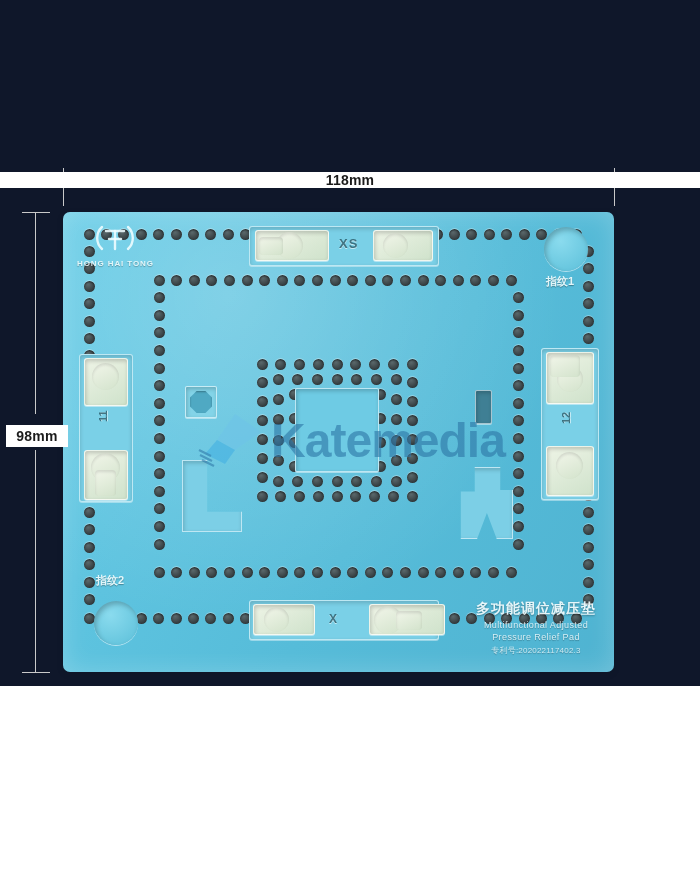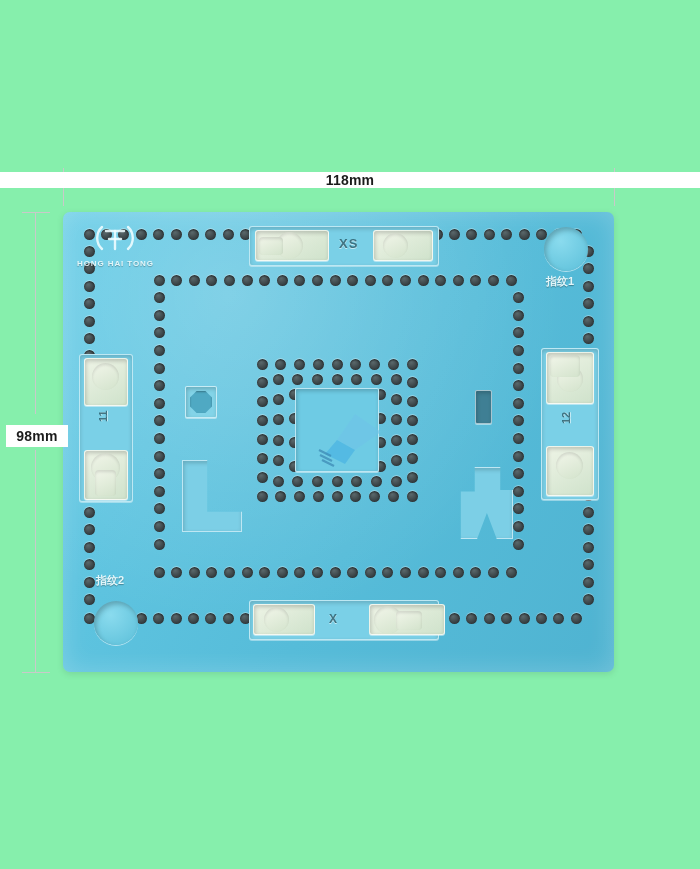--- a/index.html
+++ b/index.html
@@ -7,22 +7,22 @@
     margin: 0; padding: 0;
     width: 700px; height: 869px;
     background: #ffffff;
     font-family: "Liberation Sans", sans-serif;
     overflow: hidden;
   }
 
   #stage {
     position: relative;
     width: 700px;
-    height: 869px;
-    background: #86efac;
+    height: 686px;
+    background: #0f172a;
   }
 
   
   .dim-label {
     position: absolute;
     font-weight: bold;
     color: #1b1b1b;
     letter-spacing: .2px;
     background: #ffffff;
     z-index: 7;
@@ -572,27 +572,34 @@
                 box-shadow:inset 1px 2px 4px rgba(0,0,0,.18);"></div>
 
     <div class="recess" style="left:232px;top:176px;width:84px;height:84px;border-radius:2px;background:#6ecbe4;"></div>
 
     <div class="fp-circle" style="left:481px;top:15px;width:44px;height:44px;"></div>
     <div class="fp-label" style="left:483px;top:62px;">指纹1</div>
 
     <div class="fp-circle" style="left:31px;top:389px;width:44px;height:44px;"></div>
     <div class="fp-label" style="left:33px;top:361px;">指纹2</div>
 
+    <div id="title-block">
+      <div id="title-cn">多功能调位减压垫</div>
+      <div id="title-en1">Multifunctional Adjusted</div>
+      <div id="title-en2">Pressure Relief Pad</div>
+      <div id="patent">专利号:202022117402.3</div>
+    </div>
   </div>
 
   <div id="watermark">
     <svg id="wm-mark" viewBox="0 0 70 62">
       <path d="M40 4 L66 22 L40 40 L22 30 Z" fill="#6fc4e8" opacity=".85"></path>
       <path d="M22 30 L40 40 L30 54 L10 44 Z" fill="#49b4e2" opacity=".9"></path>
       <g stroke="#2f79a8" stroke-width="2.2" fill="none" opacity=".75">
         <path d="M4 40 L16 46"></path>
         <path d="M5 45 L17 51"></path>
         <path d="M7 50 L19 56"></path>
       </g>
     </svg>
+    <div id="wm-text">Katemedia</div>
   </div>
 
 </div>
 
 </body></html>

